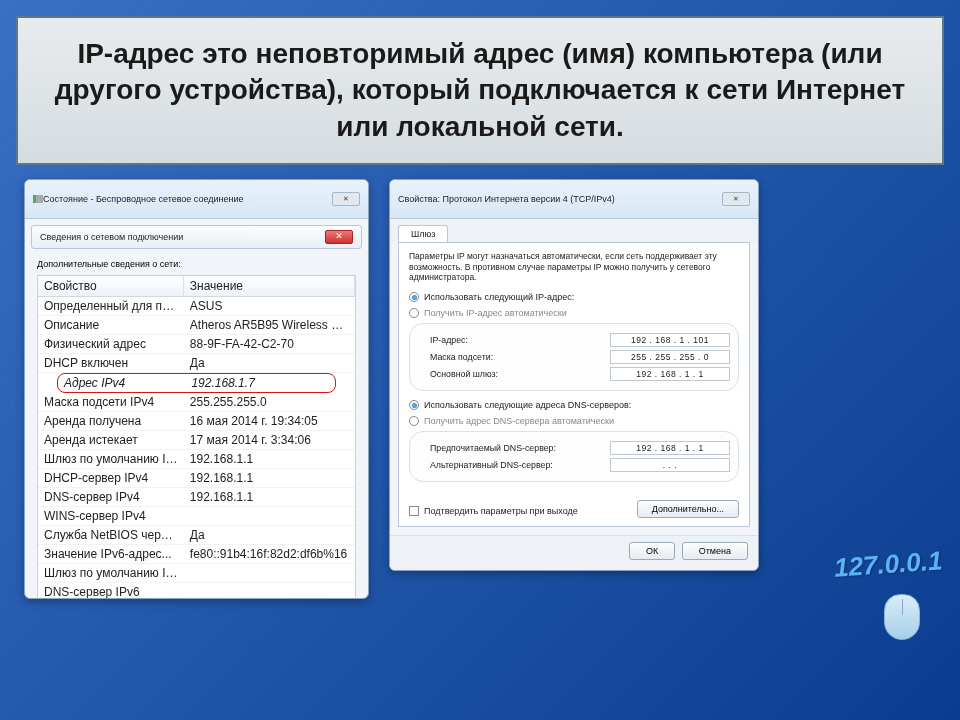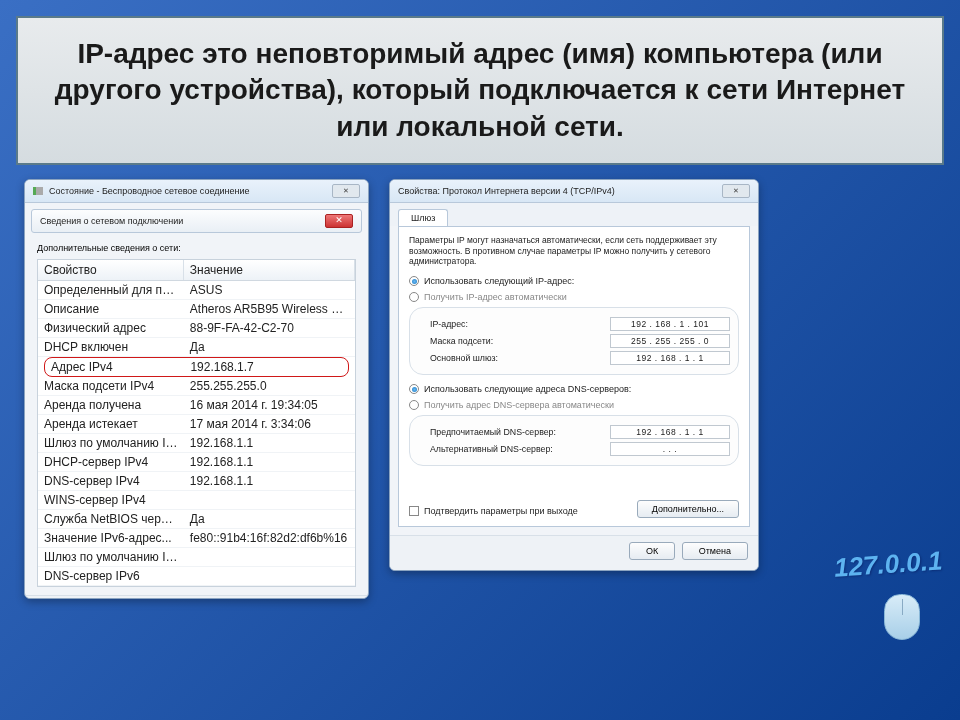--- a/index.html
+++ b/index.html
@@ -32,24 +32,23 @@
     overflow: hidden;
     position: relative;
     display: flex;
     flex-direction: column;
   }
   .winL { width: 345px; height: 420px; }
   .winR { width: 370px; height: 392px; }
   .titlebar {
     background: linear-gradient(#e9f2fb, #d8e7f5);
     border-bottom: 1px solid #b8c8da;
-    padding: 4px 8px;
+    padding: 12px 8px;
     display: flex;
     align-items: center;
-    gap: 6px;
     font-size: 9px;
     color: #222;
   }
   .titlebar .sig { width:10px; height:8px; background: linear-gradient(to right, #5a5 30%, #5a5 30%, #aaa 30%); }
   .titlebar .xbtn {
     margin-left: auto;
     width: 28px; height: 14px;
     background: #e1e8ee;
     border:1px solid #a8b6c5;
     border-radius: 2px;
@@ -78,21 +77,21 @@
     flex:1; border:1px solid #c8d2dc; background:#fff;
     font-size: 12px;
   }
   .grid-head { display:flex; background: linear-gradient(#fff,#edf2f7); border-bottom:1px solid #d0d8e0; }
   .grid-head div { padding:3px 6px; border-right:1px solid #d8e0e8; }
   .col1 { width: 46%; }
   .col2 { width: 54%; }
   .grid-body { }
   .grid-row { display:flex; border-bottom:1px solid #f0f3f6; }
   .grid-row div { padding:2px 6px; overflow:hidden; white-space:nowrap; text-overflow:ellipsis; }
-  .hl { border:1.5px solid #d01818; border-radius:8px; margin:0 6px; }
+  .hl { border:1.5px solid #d01818; border-radius:8px; margin:0 19px;font-style:italic; }
   .btn {
     background: linear-gradient(#fdfdfd,#e6ecf2);
     border:1px solid #9ab; border-radius:3px;
     padding:3px 14px; font-size:9px;
   }
   .footer { padding:6px 12px 10px; text-align:right; border-top:1px solid #d8e0e8; background:#eef2f6; }
   
   .tab-strip { padding: 6px 8px 0; background:#eef2f7; }
   .tab {
     display:inline-block; background:#fff; border:1px solid #b8c8da;

